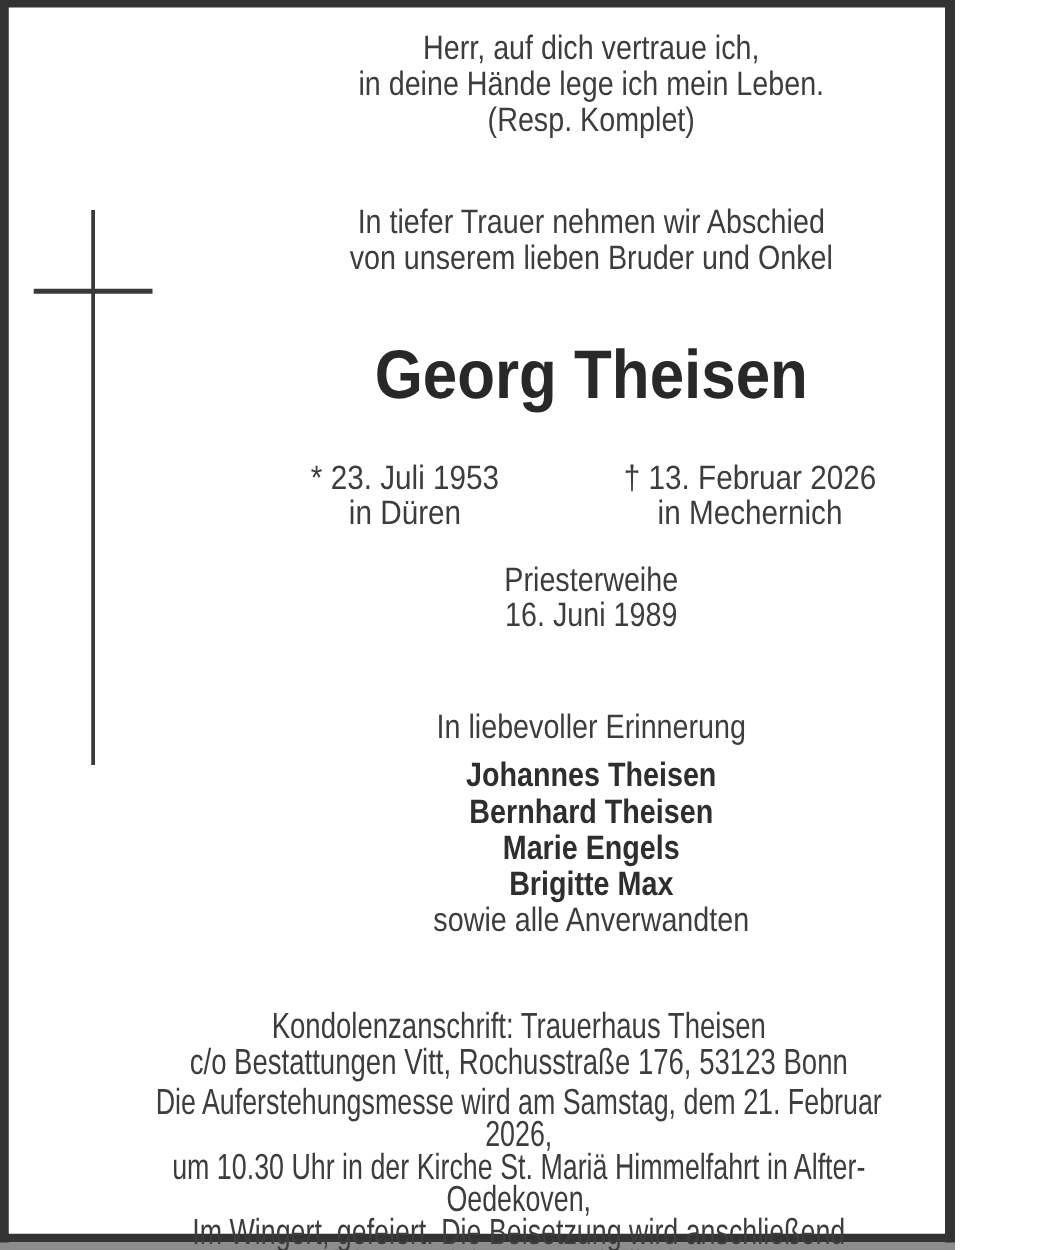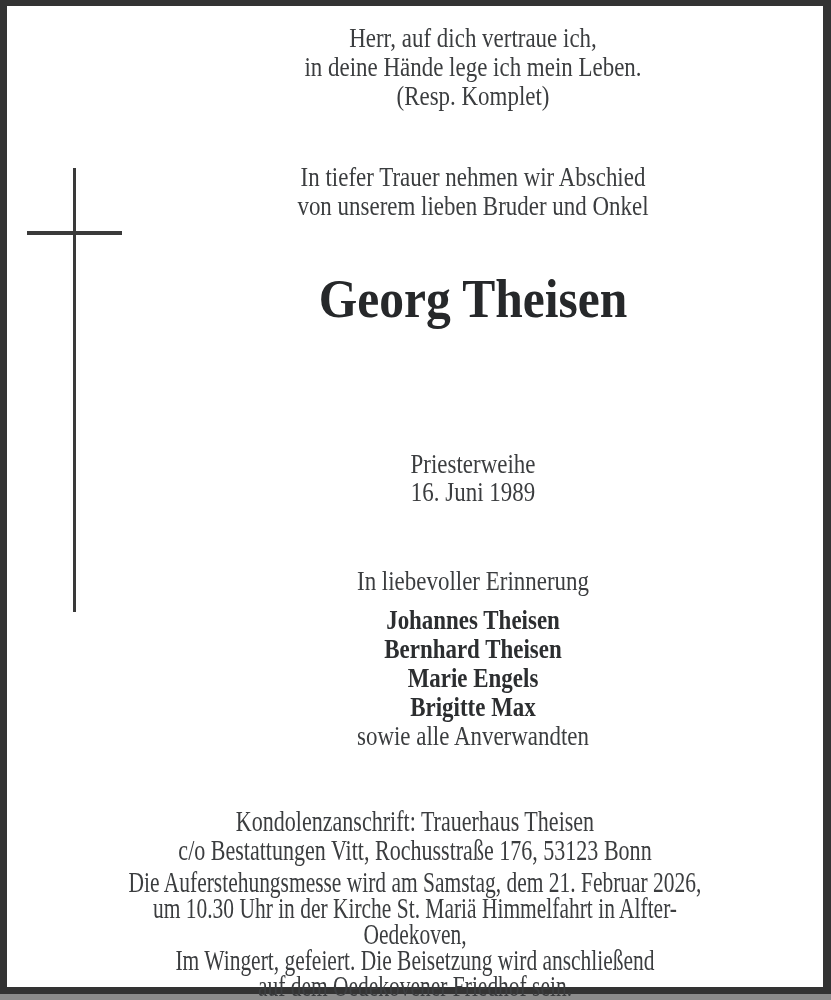--- a/index.html
+++ b/index.html
@@ -2,25 +2,25 @@
 <html><head>
 <meta charset="utf-8">
 <style>
   html, body {
     margin: 0;
     padding: 0;
     background: #ffffff;
   }
   .page {
     position: relative;
-    width: 831px;
+    width: 764px;
     height: 1000px;
     background: #ffffff;
     overflow: hidden;
-    font-family: Liberation Serif, serif;
+    font-family: Liberation Sans, sans-serif;
     color: #3b3d3f;
   }
 
   
   .border-top    { position: absolute; left: 0; top: 0; width: 831px; height: 6px; background: #333333; }
   .border-left   { position: absolute; left: 0; top: 0; width: 7px; height: 1000px; background: #333333; }
   .border-right  { position: absolute; right: 0; top: 0; width: 8px; height: 1000px; background: #333333; }
   .border-bottom { position: absolute; left: 0; bottom: 6px; width: 831px; height: 7px; background: #333333; }
   .bottom-gutter { position: absolute; left: 0; bottom: 0; width: 831px; height: 6px; background: #8c8c8c; }
 
@@ -141,20 +141,30 @@
     <div>(Resp. Komplet)</div>
   </div>
 
   <div class="main-col announcement condensed">
     <div>In tiefer Trauer nehmen wir Abschied</div>
     <div>von unserem lieben Bruder und Onkel</div>
   </div>
 
   <div class="main-col deceased-name">Georg Theisen</div>
 
+  <div class="dates-row">
+    <div class="birth-block">
+      <div><span>*</span> <span>23. Juli 1953</span></div>
+      <div>in Düren</div>
+    </div>
+    <div class="death-block">
+      <div><span>†</span> <span>13. Februar 2026</span></div>
+      <div>in Mechernich</div>
+    </div>
+  </div>
 
   <div class="main-col ordination condensed">
     <div>Priesterweihe</div>
     <div>16. Juni 1989</div>
   </div>
 
   <div class="main-col remembrance-intro condensed">In liebevoller Erinnerung</div>
 
   <div class="main-col remembrance-names condensed">
     <div class="family-name">Johannes Theisen</div>

